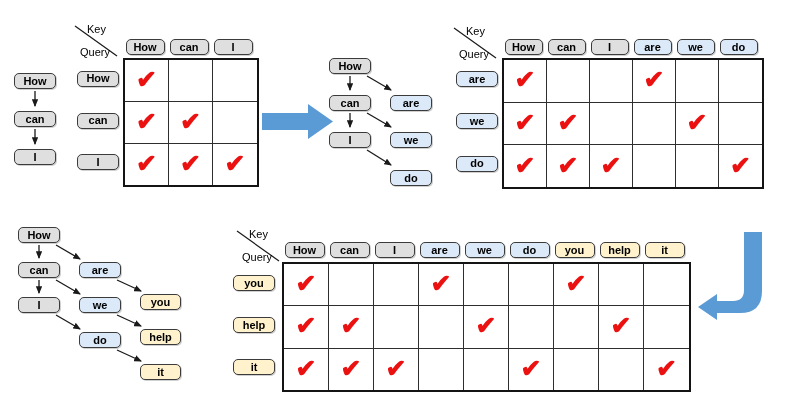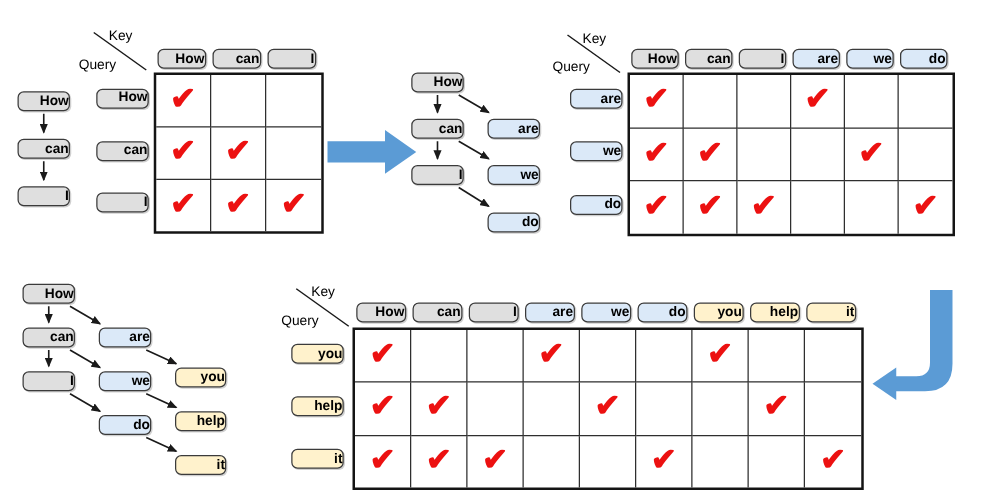--- a/index.html
+++ b/index.html
@@ -3,21 +3,21 @@
 <meta charset="utf-8">
 <style>
   * { margin:0; padding:0; box-sizing:border-box; }
   html,body { background:#fff; }
   body { font-family:"Liberation Sans", sans-serif; }
   #stage { position:relative; width:788px; height:402px; background:#fff; overflow:hidden; }
 
   .token {
     position:absolute; height:16px;
     border:1.5px solid #3b3b3b; border-radius:5px;
-    display:flex; align-items:center; justify-content:flex-end;
+    display:flex; align-items:center; justify-content:center;
     font-size:11px; font-weight:600; color:#000; line-height:1;
     box-shadow:1px 1px 0 rgba(120,120,120,.35);
     background:#fff;
   }
   .token.gray   { background:var(--gray-token,#dfdfdf); }
   .token.blue   { background:var(--blue-token,#dbe9f8); }
   .token.yellow { background:var(--yellow-token,#fff2cc); }
 
   .grid {
     position:absolute; display:grid;
@@ -32,21 +32,21 @@
   .cell.last-row { border-bottom:none; }
   .check {
     color:var(--check-red,#ec1111);
     font-size:25px; font-weight:700; line-height:1;
     transform:translateY(-1px);
   }
 
   .corner { position:absolute; width:60px; height:33px; font-size:11px; color:#000; }
   .corner svg { position:absolute; inset:0; overflow:visible; }
   .corner .k { position:absolute; top:-1px; right:16px; }
-  .corner .q { position:absolute; bottom:-1px; left:1px; }
+  .corner .q { position:absolute; bottom:-1px; left:18px; }
 
   #connectors { position:absolute; inset:0; overflow:visible; }
 </style>
 </head>
 <body>
 
 <div id="stage">
 
   <svg id="connectors" width="788" height="402" viewBox="0 0 788 402">
     <defs>

